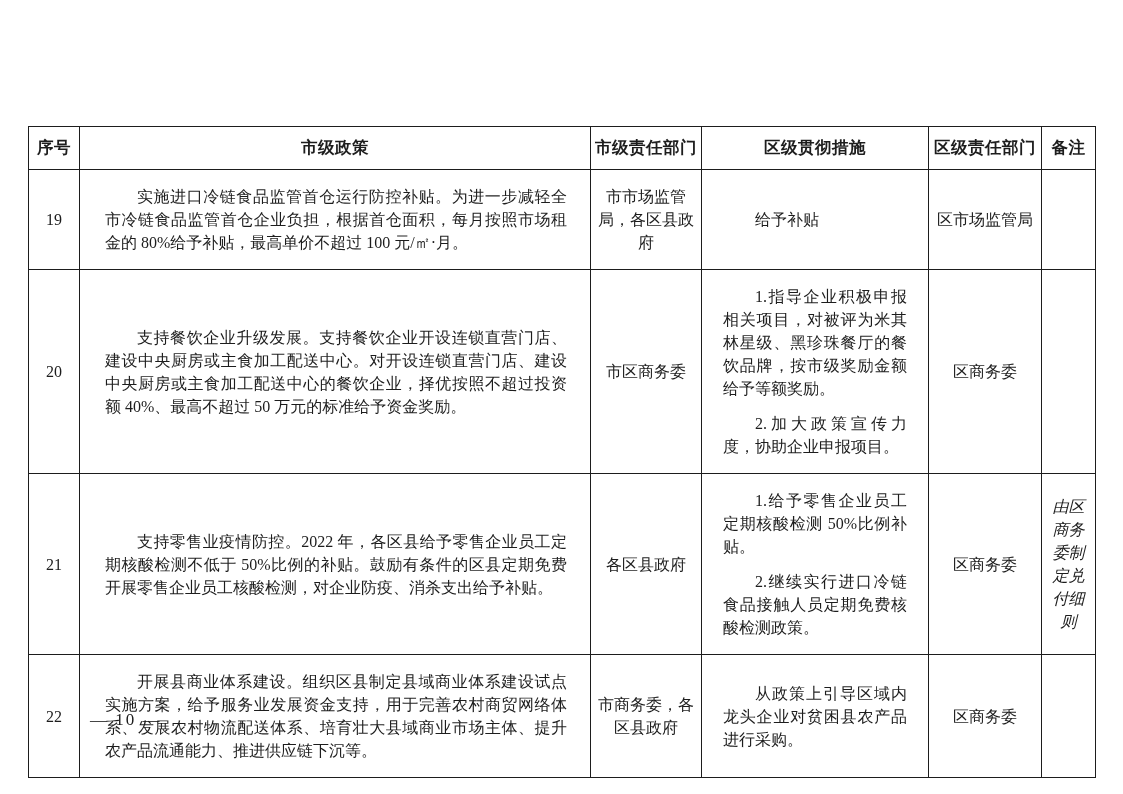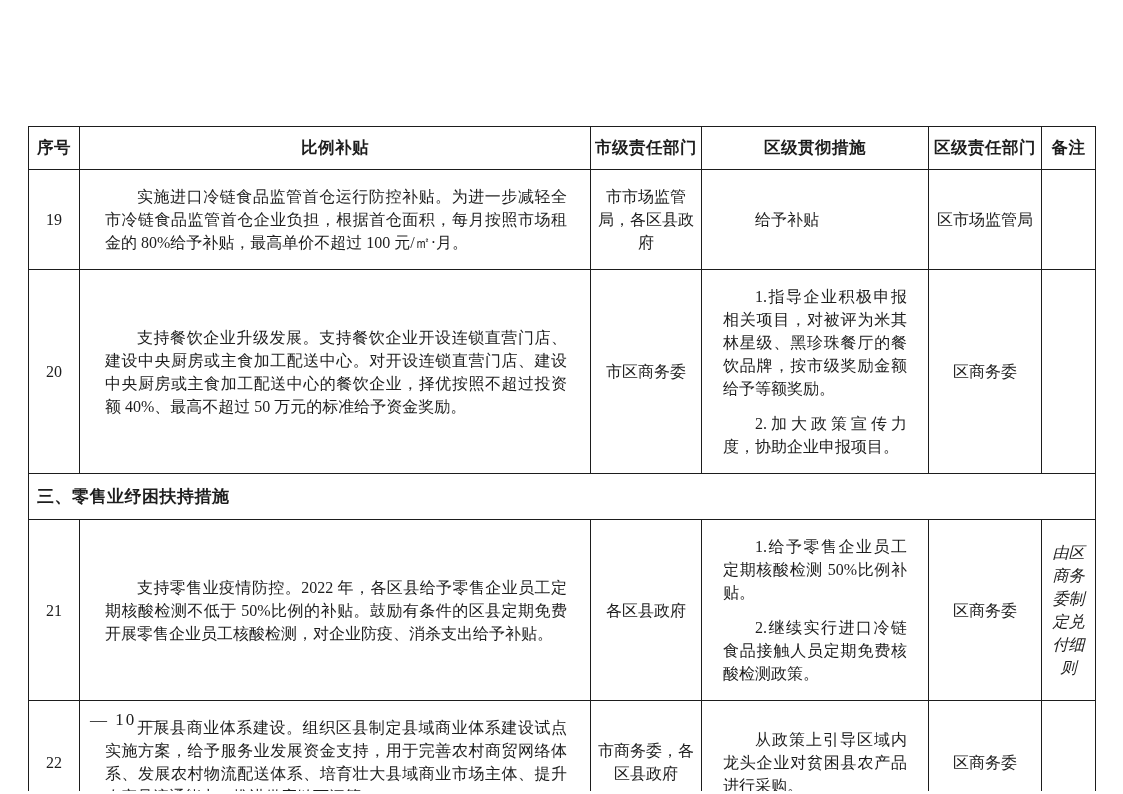--- a/index.html
+++ b/index.html
@@ -104,21 +104,21 @@
       <col style="width:51px">
       <col style="width:511px">
       <col style="width:111px">
       <col style="width:227px">
       <col style="width:113px">
       <col style="width:54px">
     </colgroup>
     <thead>
       <tr>
         <th>序号</th>
-        <th>比例补贴</th>
+        <th>市级政策</th>
         <th>市级责任部门</th>
         <th>区级贯彻措施</th>
         <th>区级责任部门</th>
         <th>备注</th>
       </tr>
     </thead>
     <tbody>
       <tr class="row-19">
         <td class="cell-no">19</td>
         <td class="cell-policy">
@@ -139,23 +139,20 @@
         </td>
         <td class="cell-dept">市区商务委</td>
         <td class="cell-measures">
           <p>1.指导企业积极申报相关项目，对被评为米其林星级、黑珍珠餐厅的餐饮品牌，按市级奖励金额给予等额奖励。</p>
           <p>2.加大政策宣传力度，协助企业申报项目。</p>
         </td>
         <td class="cell-dept">区商务委</td>
         <td class="cell-note"></td>
       </tr>
 
-      <tr class="row-section">
-        <td class="section-cell" colspan="6">三、零售业纾困扶持措施</td>
-      </tr>
 
       <tr class="row-21">
         <td class="cell-no">21</td>
         <td class="cell-policy">
           <p>支持零售业疫情防控。2022 年，各区县给予零售企业员工定期核酸检测不低于 50%比例的补贴。鼓励有条件的区县定期免费开展零售企业员工核酸检测，对企业防疫、消杀支出给予补贴。</p>
         </td>
         <td class="cell-dept">各区县政府</td>
         <td class="cell-measures">
           <p>1.给予零售企业员工定期核酸检测 50%比例补贴。</p>
           <p>2.继续实行进口冷链食品接触人员定期免费核酸检测政策。</p>

